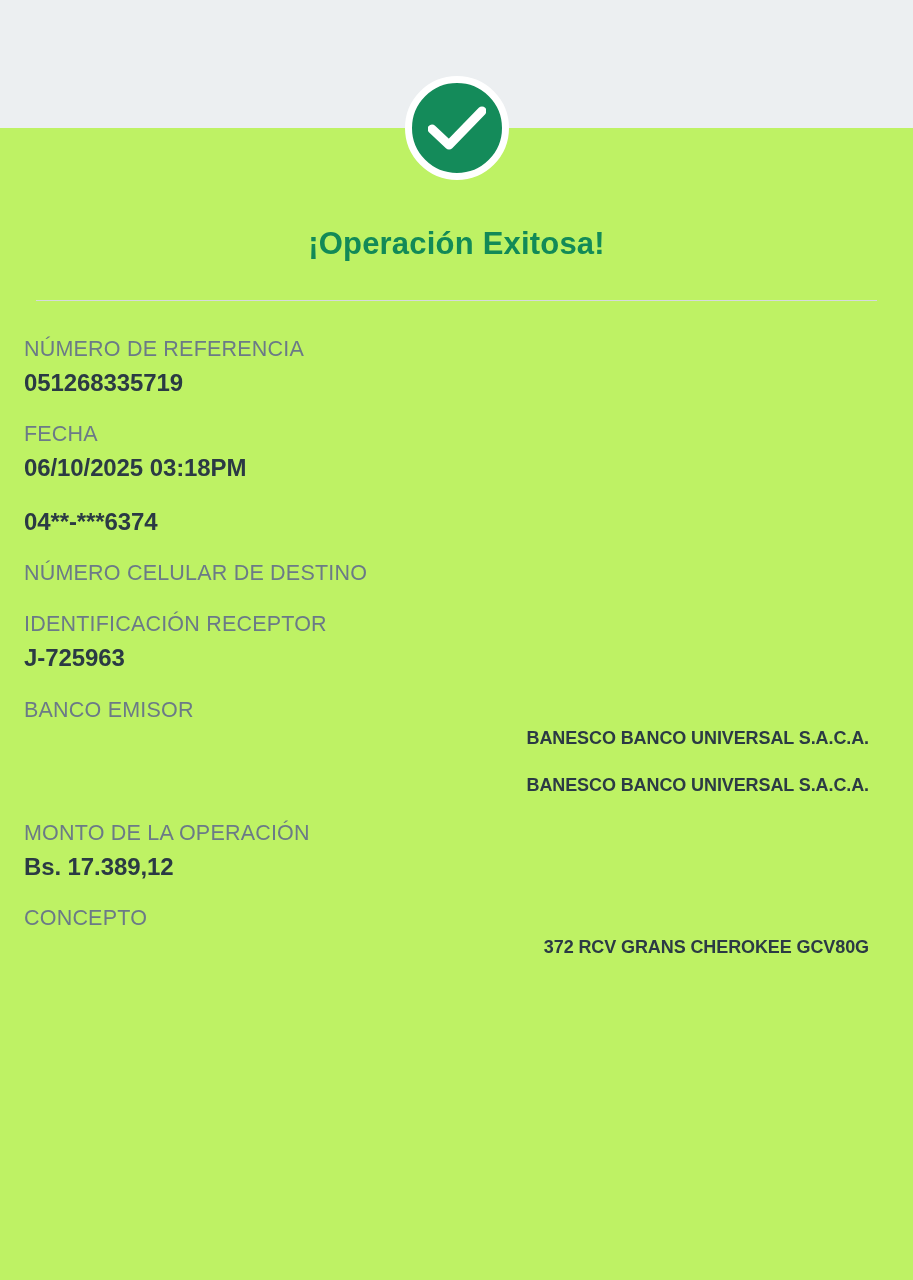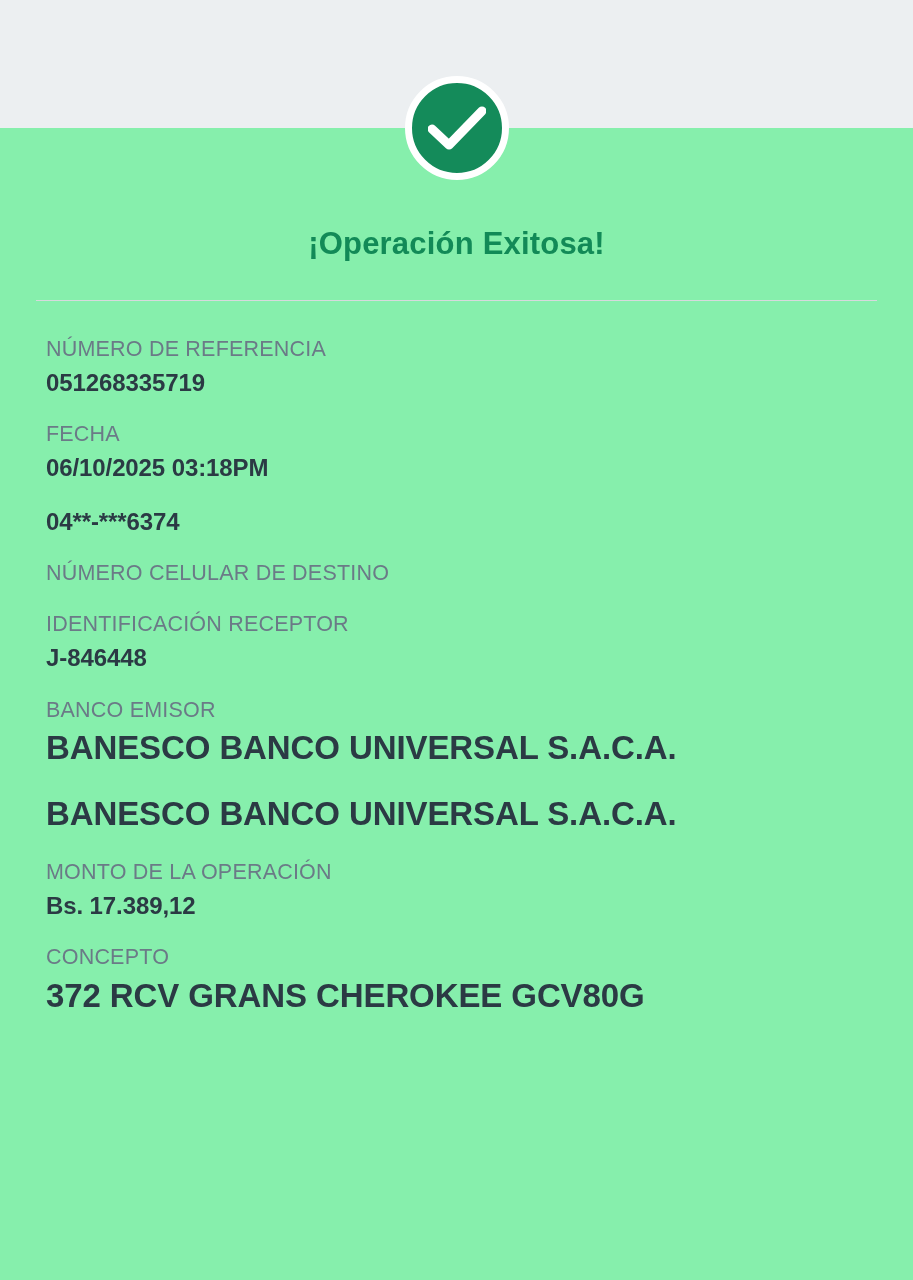--- a/index.html
+++ b/index.html
@@ -11,21 +11,21 @@
     height: 1280px;
     background: #ffffff;
     font-family: "Liberation Sans", sans-serif;
     overflow: hidden;
   }
 
   .screen {
     position: relative;
     width: 913px;
     height: 1280px;
-    background: #86efac;
+    background: #bef264;
   }
 
   
   .top-band {
     position: absolute;
     top: 0;
     left: 0;
     width: 913px;
     height: 128px;
     background: #eceff1;
@@ -68,21 +68,21 @@
     top: 300px;
     left: 36px;
     width: 841px;
     height: 1px;
     background: #d6dadd;
   }
 
   .fields {
     position: absolute;
     top: 336px;
-    left: 46px;
+    left: 24px;
     width: 845px;
   }
 
   .field {
     margin-bottom: 23px;
   }
   .field-label {
     font-size: 21.5px;
     color: #6b7a87;
     letter-spacing: 0.2px;
@@ -91,21 +91,22 @@
     text-transform: uppercase;
   }
   .field-value {
     font-size: 24px;
     font-weight: bold;
     color: #2b3a44;
     letter-spacing: -0.1px;
     line-height: 1.3;
   }
   .field-value.big {
-    font-size: 33px;
+    font-size: 18px;
+    text-align: right;
   }
 </style>
 </head>
 <body>
 
 <div class="screen">
 
   <div class="top-band"></div>
 
   <div class="check-badge">
@@ -133,21 +134,21 @@
     <div class="field">
       <div class="field-value">04**-***6374</div>
     </div>
 
     <div class="field">
       <div class="field-label">NÚMERO CELULAR DE DESTINO</div>
     </div>
 
     <div class="field">
       <div class="field-label">IDENTIFICACIÓN RECEPTOR</div>
-      <div class="field-value">J-846448</div>
+      <div class="field-value">J-725963</div>
     </div>
 
     <div class="field">
       <div class="field-label">BANCO EMISOR</div>
       <div class="field-value big">BANESCO BANCO UNIVERSAL S.A.C.A.</div>
     </div>
 
     <div class="field">
       <div class="field-value big">BANESCO BANCO UNIVERSAL S.A.C.A.</div>
     </div>

